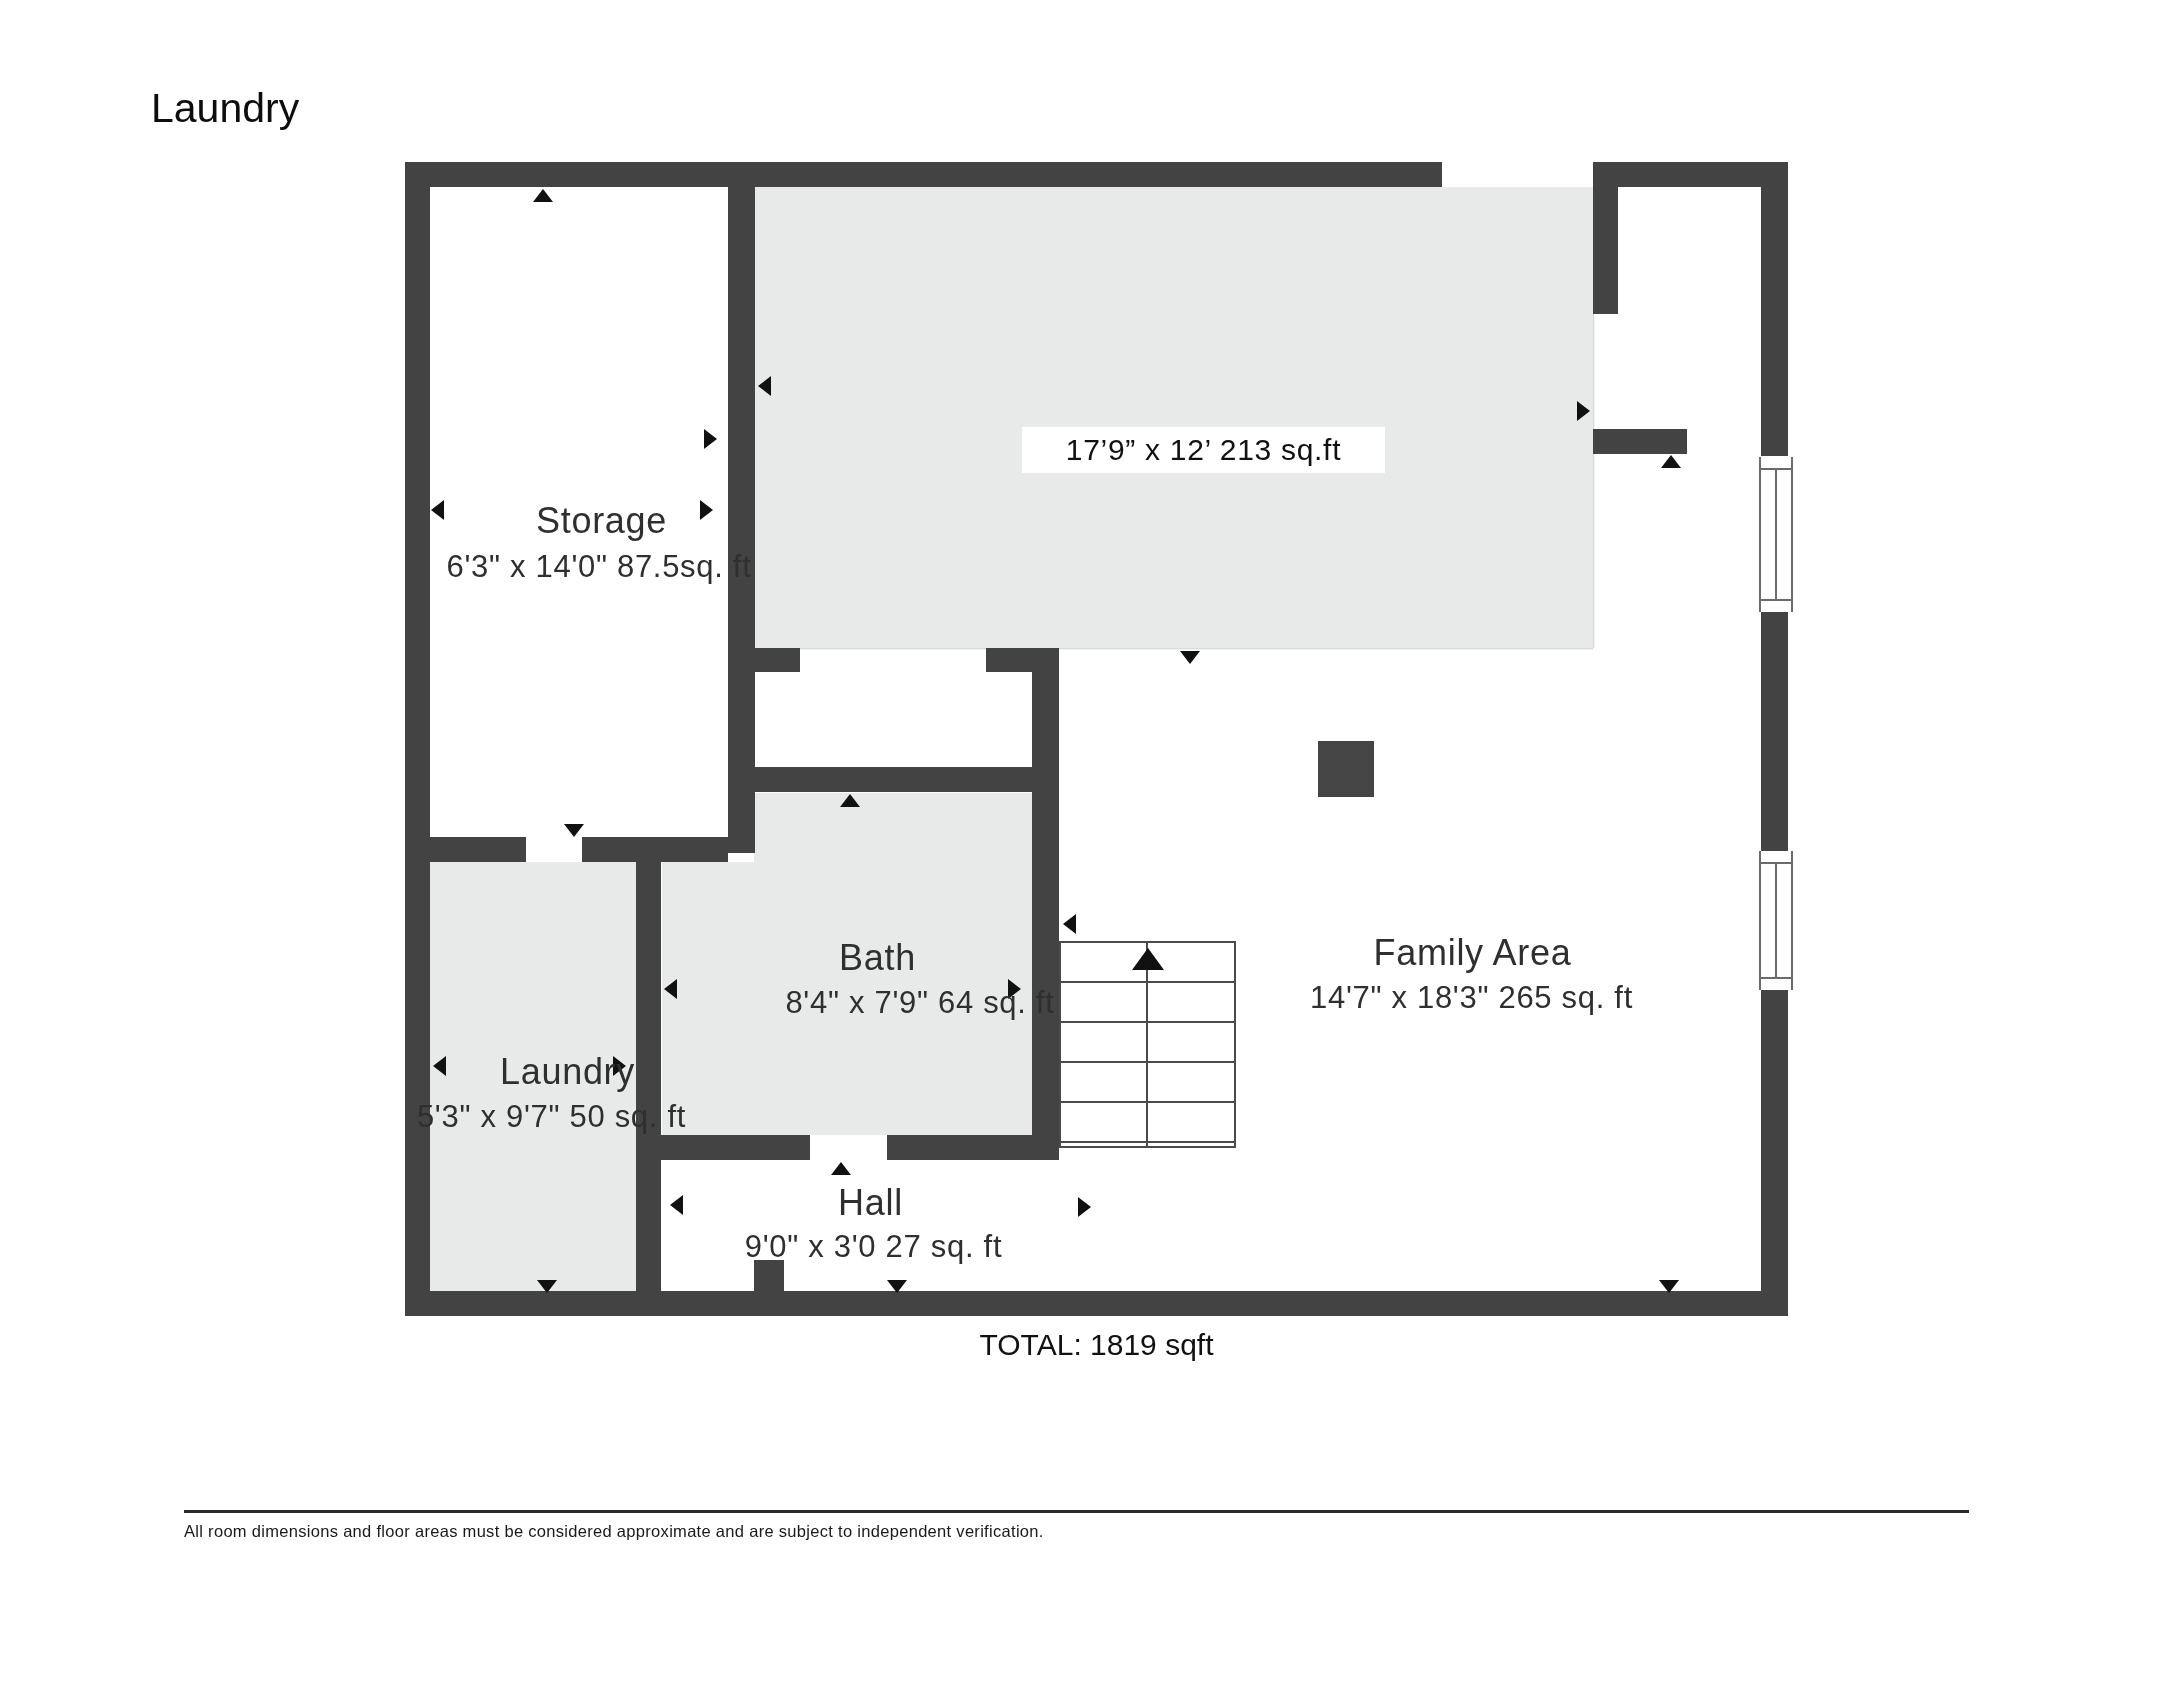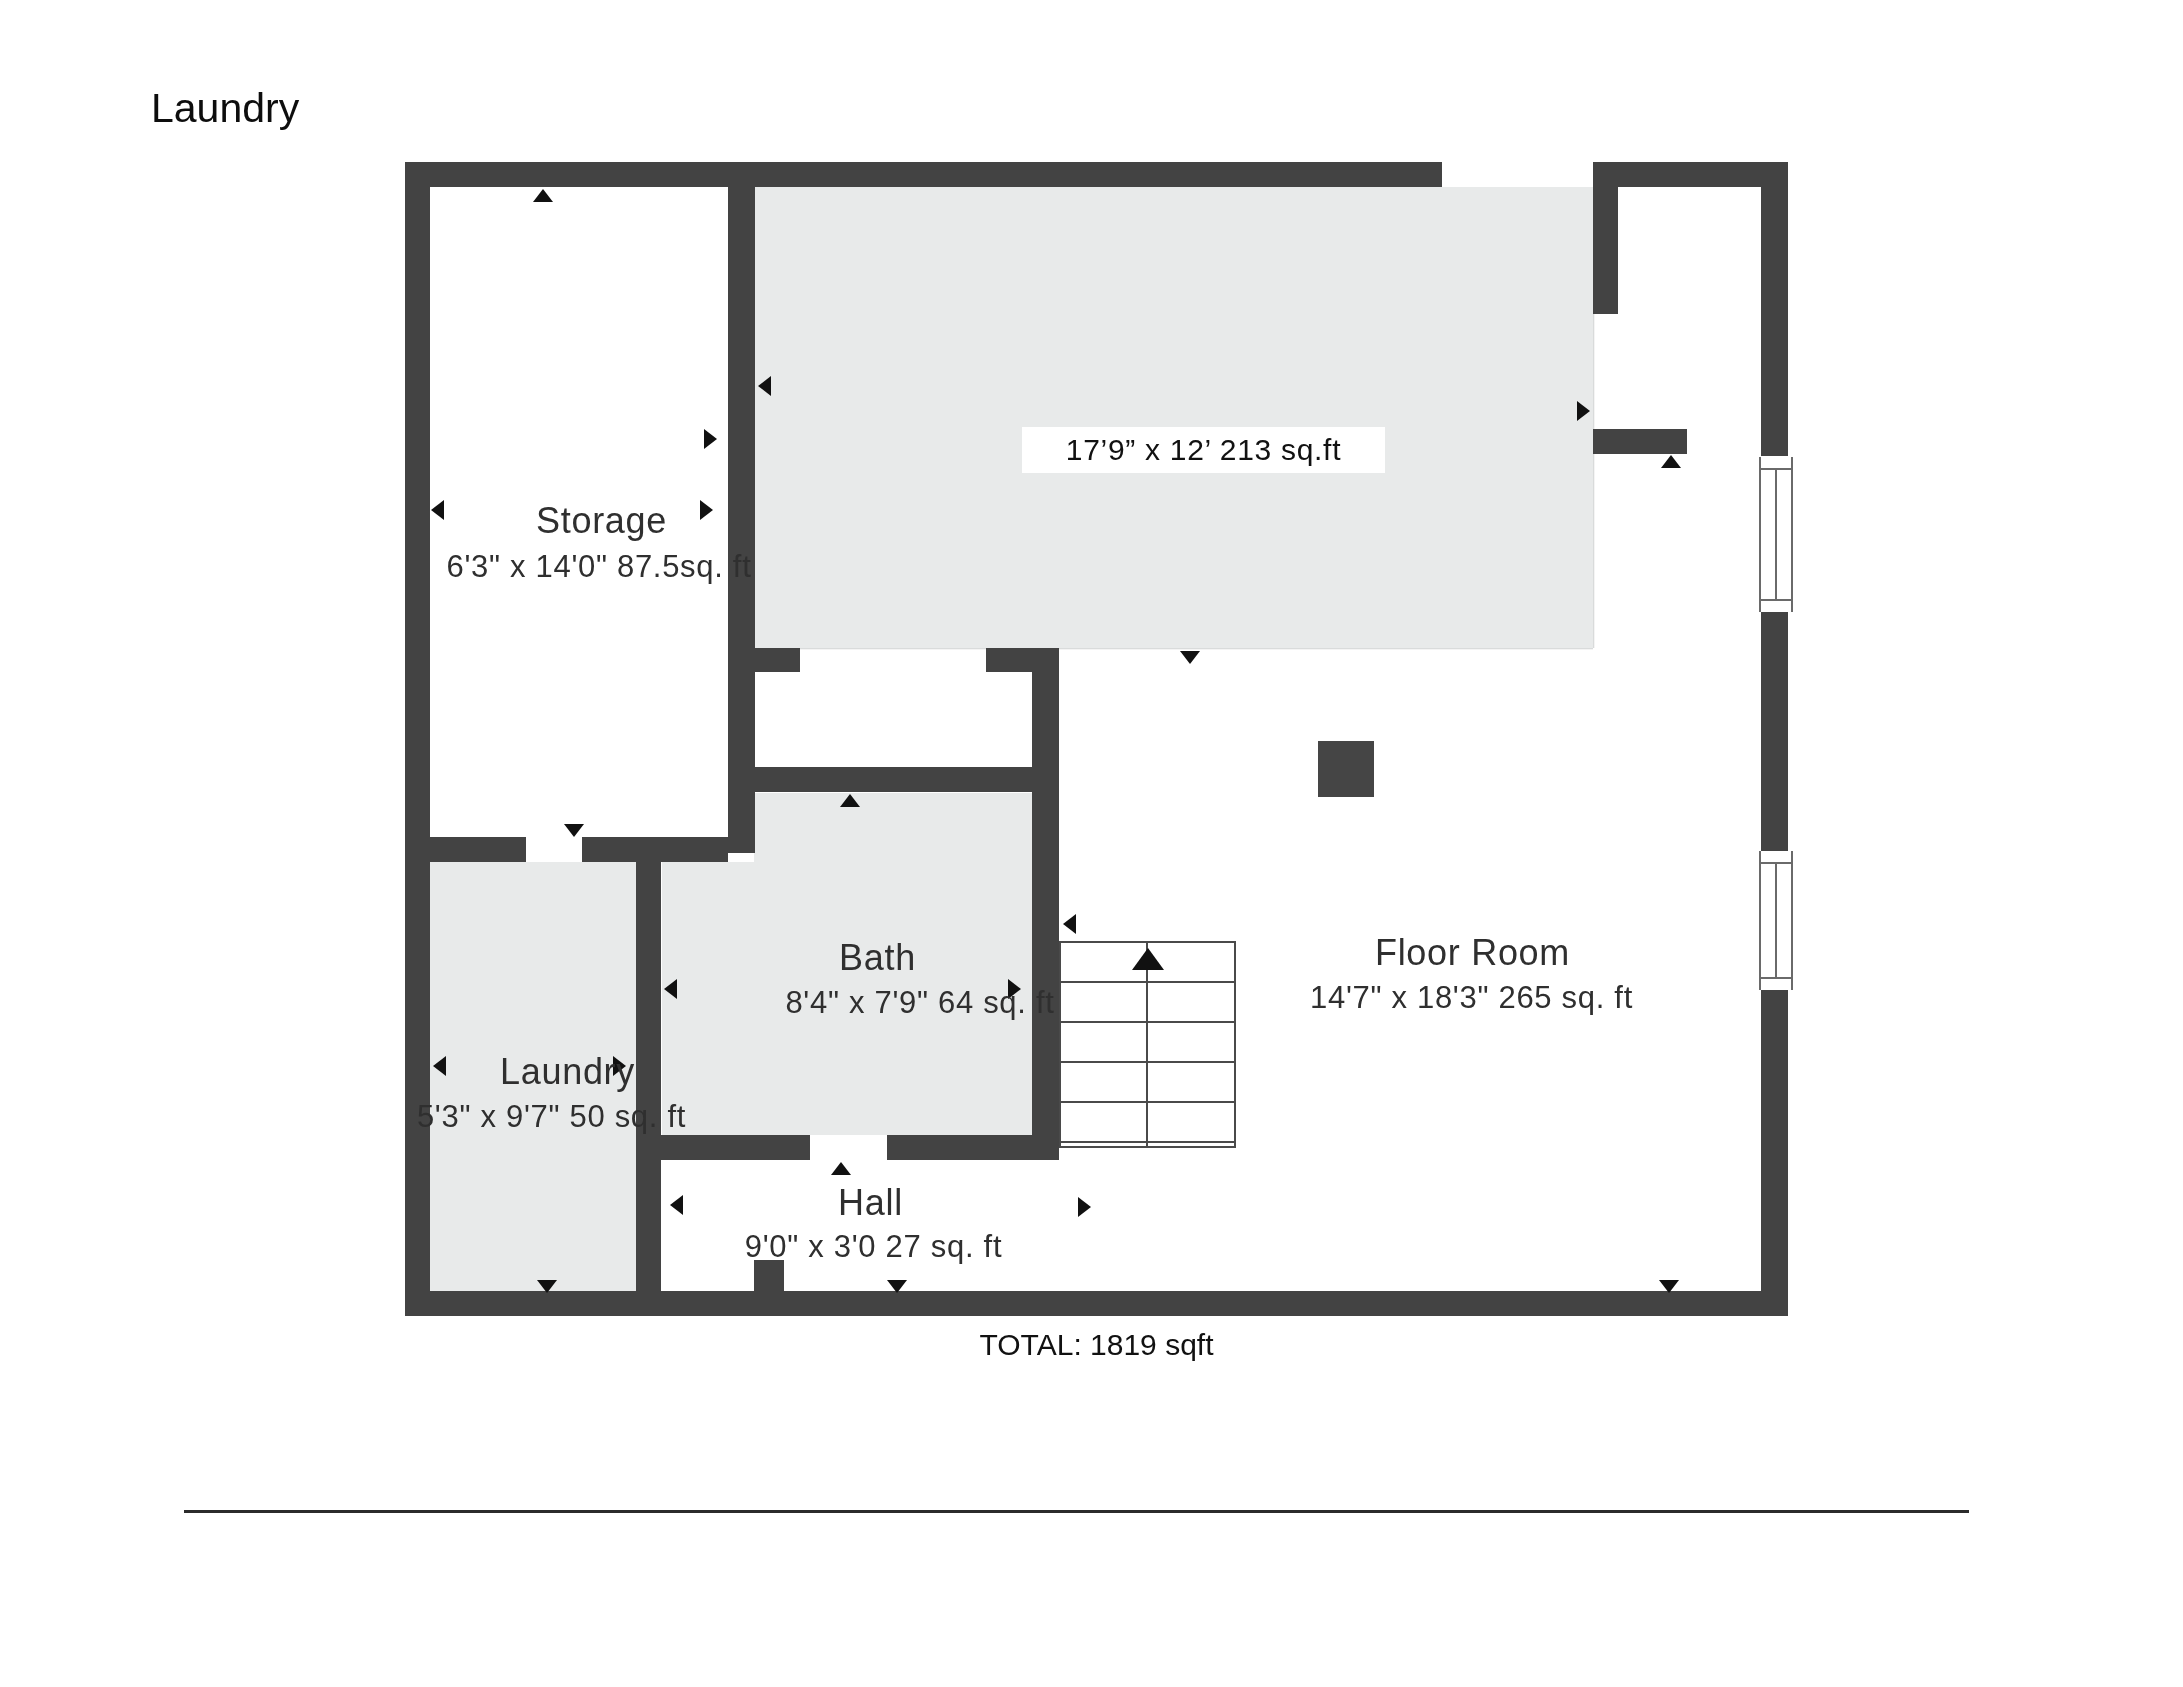--- a/index.html
+++ b/index.html
@@ -123,21 +123,22 @@
 
   <div class="lbl" style="left:679px;top:938px;width:397px;">Bath</div>
   <div class="dims" style="left:675px;top:984px;width:490px;">8'4" x 7'9" 64 sq. ft</div>
 
   <div class="lbl" style="left:402px;top:1052px;width:331px;">Laundry</div>
   <div class="dims" style="left:320px;top:1098px;width:463px;">5'3" x 9'7" 50 sq. ft</div>
 
   <div class="lbl" style="left:705px;top:1183px;width:331px;">Hall</div>
   <div class="dims" style="left:675px;top:1228px;width:397px;">9'0" x 3'0 27 sq. ft</div>
 
-  <div class="lbl" style="left:1274px;top:933px;width:397px;">Floor Room</div>
+  <div class="lbl" style="left:1274px;top:933px;width:397px;">Family Area</div>
   <div class="dims" style="left:1207px;top:979px;width:529px;">14'7" x 18'3" 265 sq. ft</div>
 
   <div class="totals" style="top:1328px;">TOTAL: 1819 sqft</div>
 
   <div id="rule" style="left:184px;top:1510px;width:1785px;height:2.6px;"></div>
+  <div id="disclaimer" style="left:184px;top:1522px;width:1588px;">All room dimensions and floor areas must be considered approximate and are subject to independent verification.</div>
 
 </div>
 
 
 </body></html>

